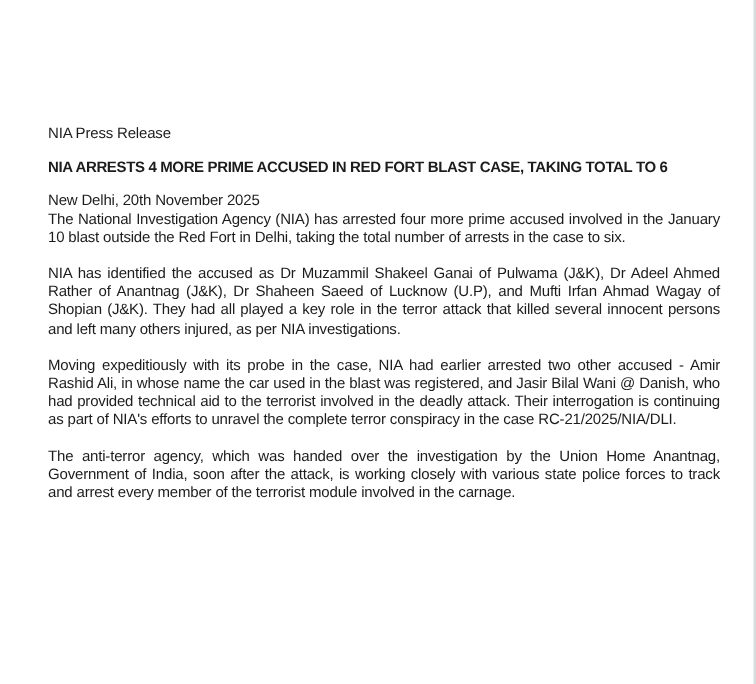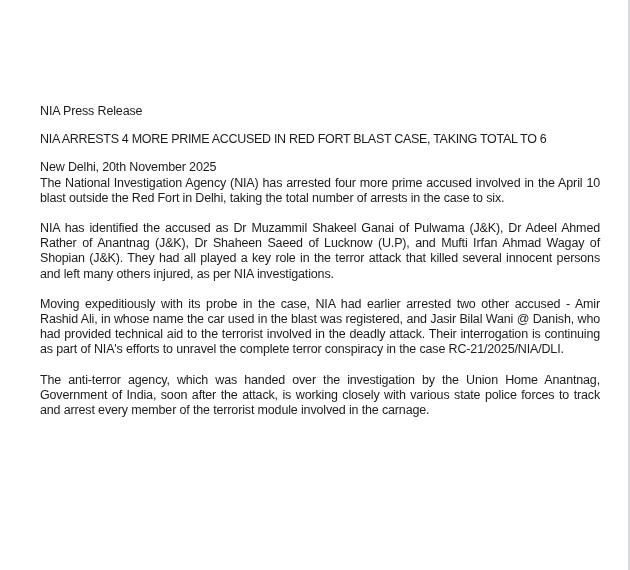--- a/index.html
+++ b/index.html
@@ -10,31 +10,31 @@
   }
   .doc {
     position: absolute; left: 30px; top: 104px; width: 560px;
     font-family: "Liberation Sans", sans-serif;
     font-size: 12.5px; line-height: 15.2px; color: #1c1c1c;
     letter-spacing: -0.15px;
     margin-left: 10px;
   }
   .doc p { margin: 0; text-align: justify; }
   .label { margin-bottom: 13px !important; text-align: left !important; }
-  .headline { font-weight: normal; margin-bottom: 13px !important; text-align: right; letter-spacing: -0.3px; }
+  .headline { font-weight: bold; margin-bottom: 13px !important; text-align: right; letter-spacing: -0.3px; }
   .dateline { text-align: left; }
   .para { margin-bottom: 15px !important; }
   .para.last-line-left { text-align-last: left; }
 </style>
 </head>
 <body>
 
 <div class="page">
   <div class="doc">
     <p class="label">NIA Press Release</p>
     <p class="headline">NIA ARRESTS 4 MORE PRIME ACCUSED IN RED FORT BLAST CASE, TAKING TOTAL TO 6</p>
     <p class="dateline">New Delhi, 20th November 2025</p>
-    <p class="para last-line-left">The National Investigation Agency (NIA) has arrested four more prime accused involved in the April 10 blast outside the Red Fort in Delhi, taking the total number of arrests in the case to six.</p>
+    <p class="para last-line-left">The National Investigation Agency (NIA) has arrested four more prime accused involved in the January 10 blast outside the Red Fort in Delhi, taking the total number of arrests in the case to six.</p>
     <p class="para last-line-left">NIA has identified the accused as Dr Muzammil Shakeel Ganai of Pulwama (J&amp;K), Dr Adeel Ahmed Rather of Anantnag (J&amp;K), Dr Shaheen Saeed of Lucknow (U.P), and Mufti Irfan Ahmad Wagay of Shopian (J&amp;K). They had all played a key role in the terror attack that killed several innocent persons and left many others injured, as per NIA investigations.</p>
     <p class="para last-line-left">Moving expeditiously with its probe in the case, NIA had earlier arrested two other accused - Amir Rashid Ali, in whose name the car used in the blast was registered, and Jasir Bilal Wani @ Danish, who had provided technical aid to the terrorist involved in the deadly attack. Their interrogation is continuing as part of NIA's efforts to unravel the complete terror conspiracy in the case RC-21/2025/NIA/DLI.</p>
     <p class="para last-line-left">The anti-terror agency, which was handed over the investigation by the Union Home Anantnag, Government of India, soon after the attack, is working closely with various state police forces to track and arrest every member of the terrorist module involved in the carnage.</p>
   </div>
 </div>
 
 </body></html>

